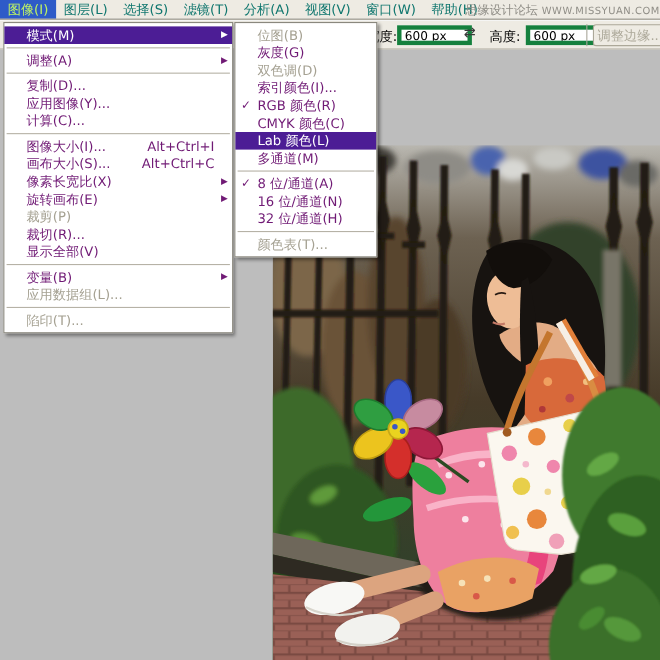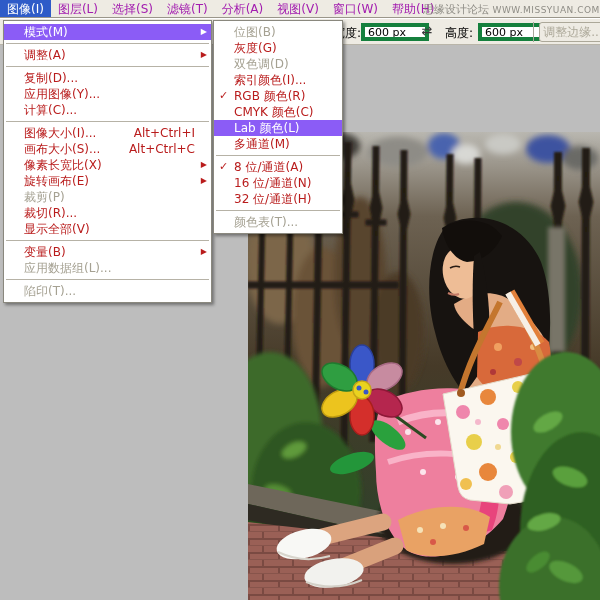--- a/index.html
+++ b/index.html
@@ -2,43 +2,43 @@
 <html><head>
 <meta charset="utf-8">
 <style>
   * { margin:0; padding:0; box-sizing:border-box; }
   html,body { width:600px; height:600px; overflow:hidden; }
   body { font-family:"DejaVu Sans","Liberation Sans",sans-serif; font-size:12px; background:#bdbdbd; position:relative; }
 
   
   .menubar { position:absolute; left:0; top:0; width:600px; height:17px; background:#eeebe3; display:flex; align-items:stretch; z-index:40; }
   .menubar-divider { position:absolute; left:0; top:17px; width:600px; height:2px; background:#9a968a; border-bottom:1px solid #fff; z-index:40; }
-  .mb-item { padding:1px 7px 0 7px; line-height:16px; color:#a21caf; white-space:nowrap; cursor:default; }
-  .mb-item.active { background:#2e5bc8; color:#ffffff; }
+  .mb-item { padding:1px 7px 0 7px; line-height:16px; color:#0f766e; white-space:nowrap; cursor:default; }
+  .mb-item.active { background:#2e5bc8; color:#bef264; }
   .watermark { position:absolute; top:2px; left:423px; color:#8f8d86; font-size:11px; z-index:41; white-space:nowrap; }
   .watermark .wm-url { font-size:9px; letter-spacing:.5px;margin-top:44px; }
 
   
   .optionsbar { position:absolute; left:0; top:19px; width:600px; height:26px; background:#eeebe3; border-bottom:1px solid #b9b5a9; z-index:5; }
   .opt-label { position:absolute; top:6px; color:#000; }
   .opt-input { position:absolute; top:4px; width:68px; height:18px; border:4px solid #15803d; background:#fff; font:11px "DejaVu Sans",sans-serif; padding:0 3px; }
   .swap-icon { position:absolute; left:418px; top:4px; width:18px; height:16px; color:#3a3a3a; font-size:13px; text-align:center; cursor:pointer; }
   .swap-icon::before { content:"⇄"; }
   .opt-sep { position:absolute; left:533px; top:3px; width:1px; height:20px; background:#aaa79b; }
   .refine-btn { position:absolute; left:539px; top:3px; width:68px; height:20px; border:1px solid #aca899; border-radius:3px; background:#eeebe3; color:#aca899; font-size:12px; text-align:center; line-height:18px; white-space:nowrap; overflow:hidden; }
 
   
   .menu { position:absolute; background:#fff; border:1px solid #8a887e; box-shadow:2px 2px 3px rgba(0,0,0,.4); padding:3px 0; z-index:50; }
   .menu-image { left:3px; top:20px; width:209px; }
   .menu-mode  { left:213px; top:20px; width:130px; z-index:51; }
-  .mi { position:relative; height:16px; line-height:16px; display:flex; align-items:center; padding:0 16px 0 20px; color:#b91c1c; white-space:nowrap; cursor:default; }
+  .mi { position:relative; height:16px; line-height:16px; display:flex; align-items:center; padding:0 16px 0 20px; color:#701a75; white-space:nowrap; cursor:default; }
   .mi .lbl { flex:0 0 auto; }
   .mi .sc { margin-left:auto; padding-left:10px; }
   .mi.disabled { color:#a5a192;text-align:center; }
-  .mi.hl { background:#8b5cf6; color:#fff; }
+  .mi.hl { background:#4c1d95; color:#fff; }
   .mi .gutter { position:absolute; left:5px; top:0; width:14px; height:16px; line-height:16px; font-size:11px; }
   .mi.checked .gutter::before { content:"✓"; }
   .mi .arrow { position:absolute; right:4px; top:0; height:16px; line-height:16px; font-size:8px; }
   .mi.has-sub .arrow::before { content:"▶"; }
   .msep { height:1px; background:#b6b2a6; margin:3px 2px; }
 
   
   .panel { position:absolute; left:574px; width:26px; background:#efede5; border:1px solid #84827a; border-right:none; z-index:10;margin-left:40px; }
   .panel-tab { position:absolute; top:-13px; left:2px; height:14px; padding:0 4px; background:#f2f0e8; border:1px solid #84827a; border-bottom:none; border-radius:3px 3px 0 0; font-size:11px; line-height:13px; white-space:nowrap; overflow:hidden; }
   .history-panel { top:130px; height:164px; }

